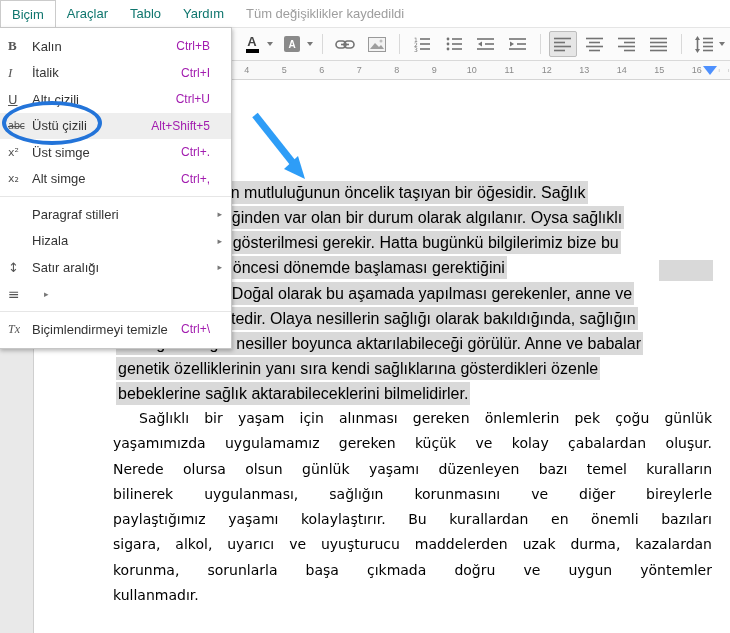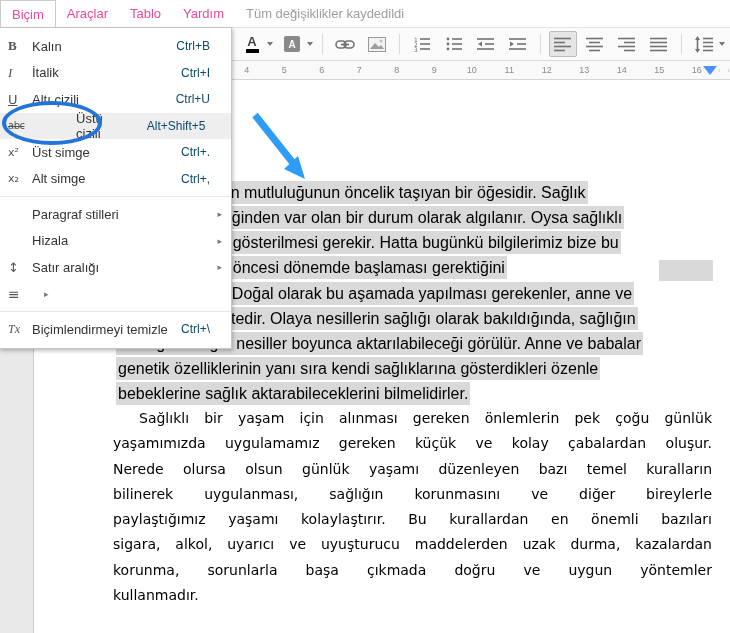--- a/index.html
+++ b/index.html
@@ -1,21 +1,21 @@
 <!DOCTYPE html>
 <html><head>
 <meta charset="utf-8">
 <style>
   html,body{margin:0;padding:0;}
   body{width:730px;height:633px;overflow:hidden;position:relative;background:#fff;
        font-family:"Liberation Sans",sans-serif;-webkit-font-smoothing:antialiased;}
 
   
   .menubar{position:absolute;left:0;top:0;width:730px;height:27px;background:#fff;
-           display:flex;align-items:center;font-size:13px;color:#ec4899;z-index:20;}
+           display:flex;align-items:center;font-size:13px;color:#0f766e;z-index:20;}
   .mb-item{padding:0 11px;line-height:27px;height:27px;cursor:default;white-space:nowrap;}
   .mb-item.open{background:#fff;border:1px solid #cbcbcb;border-bottom:none;height:28px;
                 box-sizing:border-box;position:relative;z-index:31;margin-left:0;}
   .mb-status{color:#9e9e9e;margin-left:26px;font-size:13px;}
 
   
   .toolbar{position:absolute;left:0;top:27px;width:730px;height:34px;box-sizing:border-box;
            background:#fbfbfb;border-top:1px solid #e5e5e5;border-bottom:1px solid #d9d9d9;
            display:flex;align-items:center;padding-left:236px;z-index:5;}
   .tb-btn{width:26px;height:24px;display:flex;align-items:center;justify-content:center;
@@ -61,34 +61,34 @@
          font-family:"DejaVu Sans",sans-serif;}
   .p2line{height:25.3px;overflow:hidden;}
   .p2line.justify{text-align:justify;text-align-last:justify;}
   .p2line.indented{text-indent:26px;}
 
   
   .menu{position:absolute;left:-1px;top:27px;width:233px;background:#fff;
         border:1px solid #c6c6c6;box-shadow:1px 2px 4px rgba(0,0,0,.25);
         padding:5px 0;z-index:30;box-sizing:border-box;}
   .menu-row{height:26.5px;display:flex;align-items:center;font-size:13px;color:#333;}
-  .menu-row.highlighted{background:#eee;gap:44px;}
+  .menu-row.highlighted{background:#eee;}
   .menu-row.separator{height:0;border-top:1px solid #e6e6e6;margin:4px 0;}
   .mi-icon{width:24px;margin-left:8px;flex:0 0 auto;color:#555;font-family:"DejaVu Sans",sans-serif;
            font-size:12px;text-align:left;}
   .mi-icon[data-icon="bold-icon"]{font-family:"Liberation Serif",serif;font-weight:bold;font-size:13px;}
   .mi-icon[data-icon="italic-icon"]{font-family:"Liberation Serif",serif;font-style:italic;font-size:13px;}
   .mi-icon[data-icon="underline-icon"]{text-decoration:underline;font-size:13px;}
   .mi-icon[data-icon="strikethrough-icon"]{text-decoration:line-through;font-size:10px;letter-spacing:-0.5px;}
   .mi-icon[data-icon="superscript-icon"],.mi-icon[data-icon="subscript-icon"]{font-size:11px;}
   .mi-icon[data-icon="line-spacing-icon"]{font-size:13px;}
   .mi-icon[data-icon="list-styles-icon"]{font-size:14px;}
   .mi-icon[data-icon="clear-formatting-icon"]{font-family:"Liberation Serif",serif;font-style:italic;font-size:12px;}
   .mi-label{flex:1;}
-  .mi-shortcut{color:#0c4a6e;font-size:12px;margin-right:12px;}
+  .mi-shortcut{color:#a21caf;font-size:12px;margin-right:12px;}
   .mi-arrow{color:#777;font-size:9px;margin-right:9px;}
 
   
   .circle-annot{position:absolute;left:2px;top:101px;width:92px;height:36px;border:4px solid #2374d9;
                 border-radius:50%;z-index:35;pointer-events:none;}
   .arrow-annot{position:absolute;left:0;top:0;z-index:8;pointer-events:none;}
 
   svg .st{stroke:#737373;stroke-width:1.6;}
   svg .fl{fill:#737373;}
 </style>

